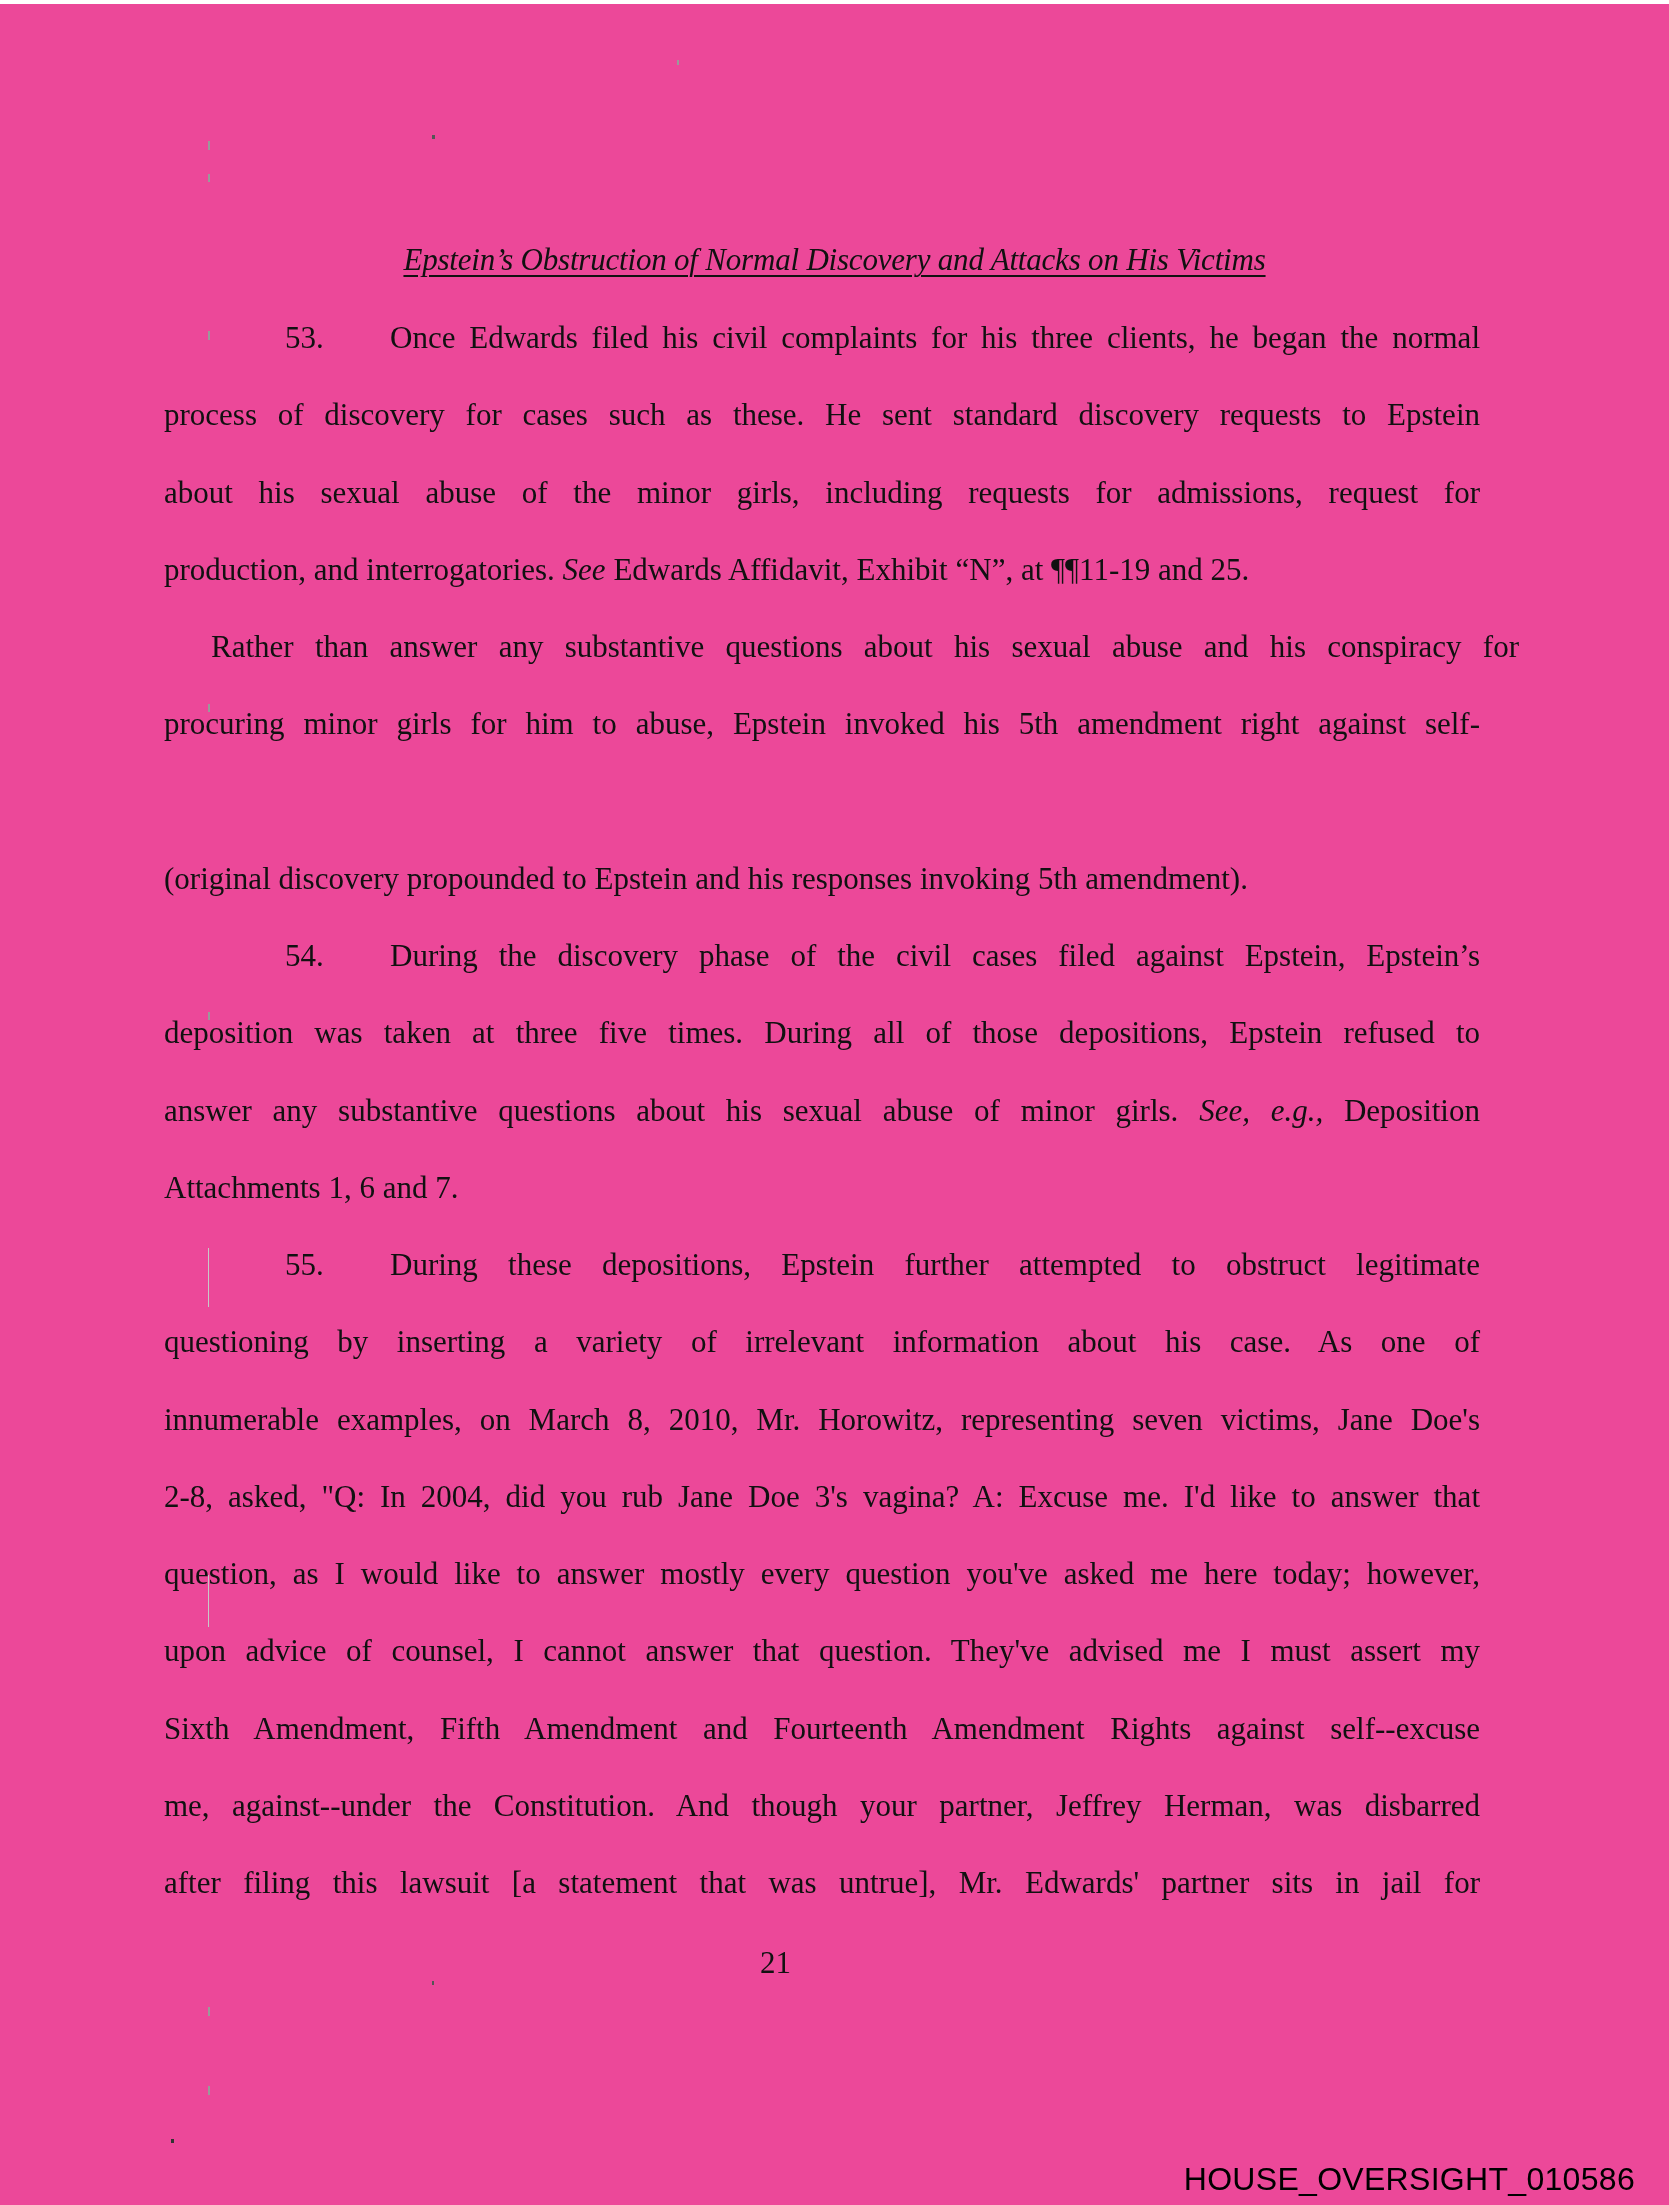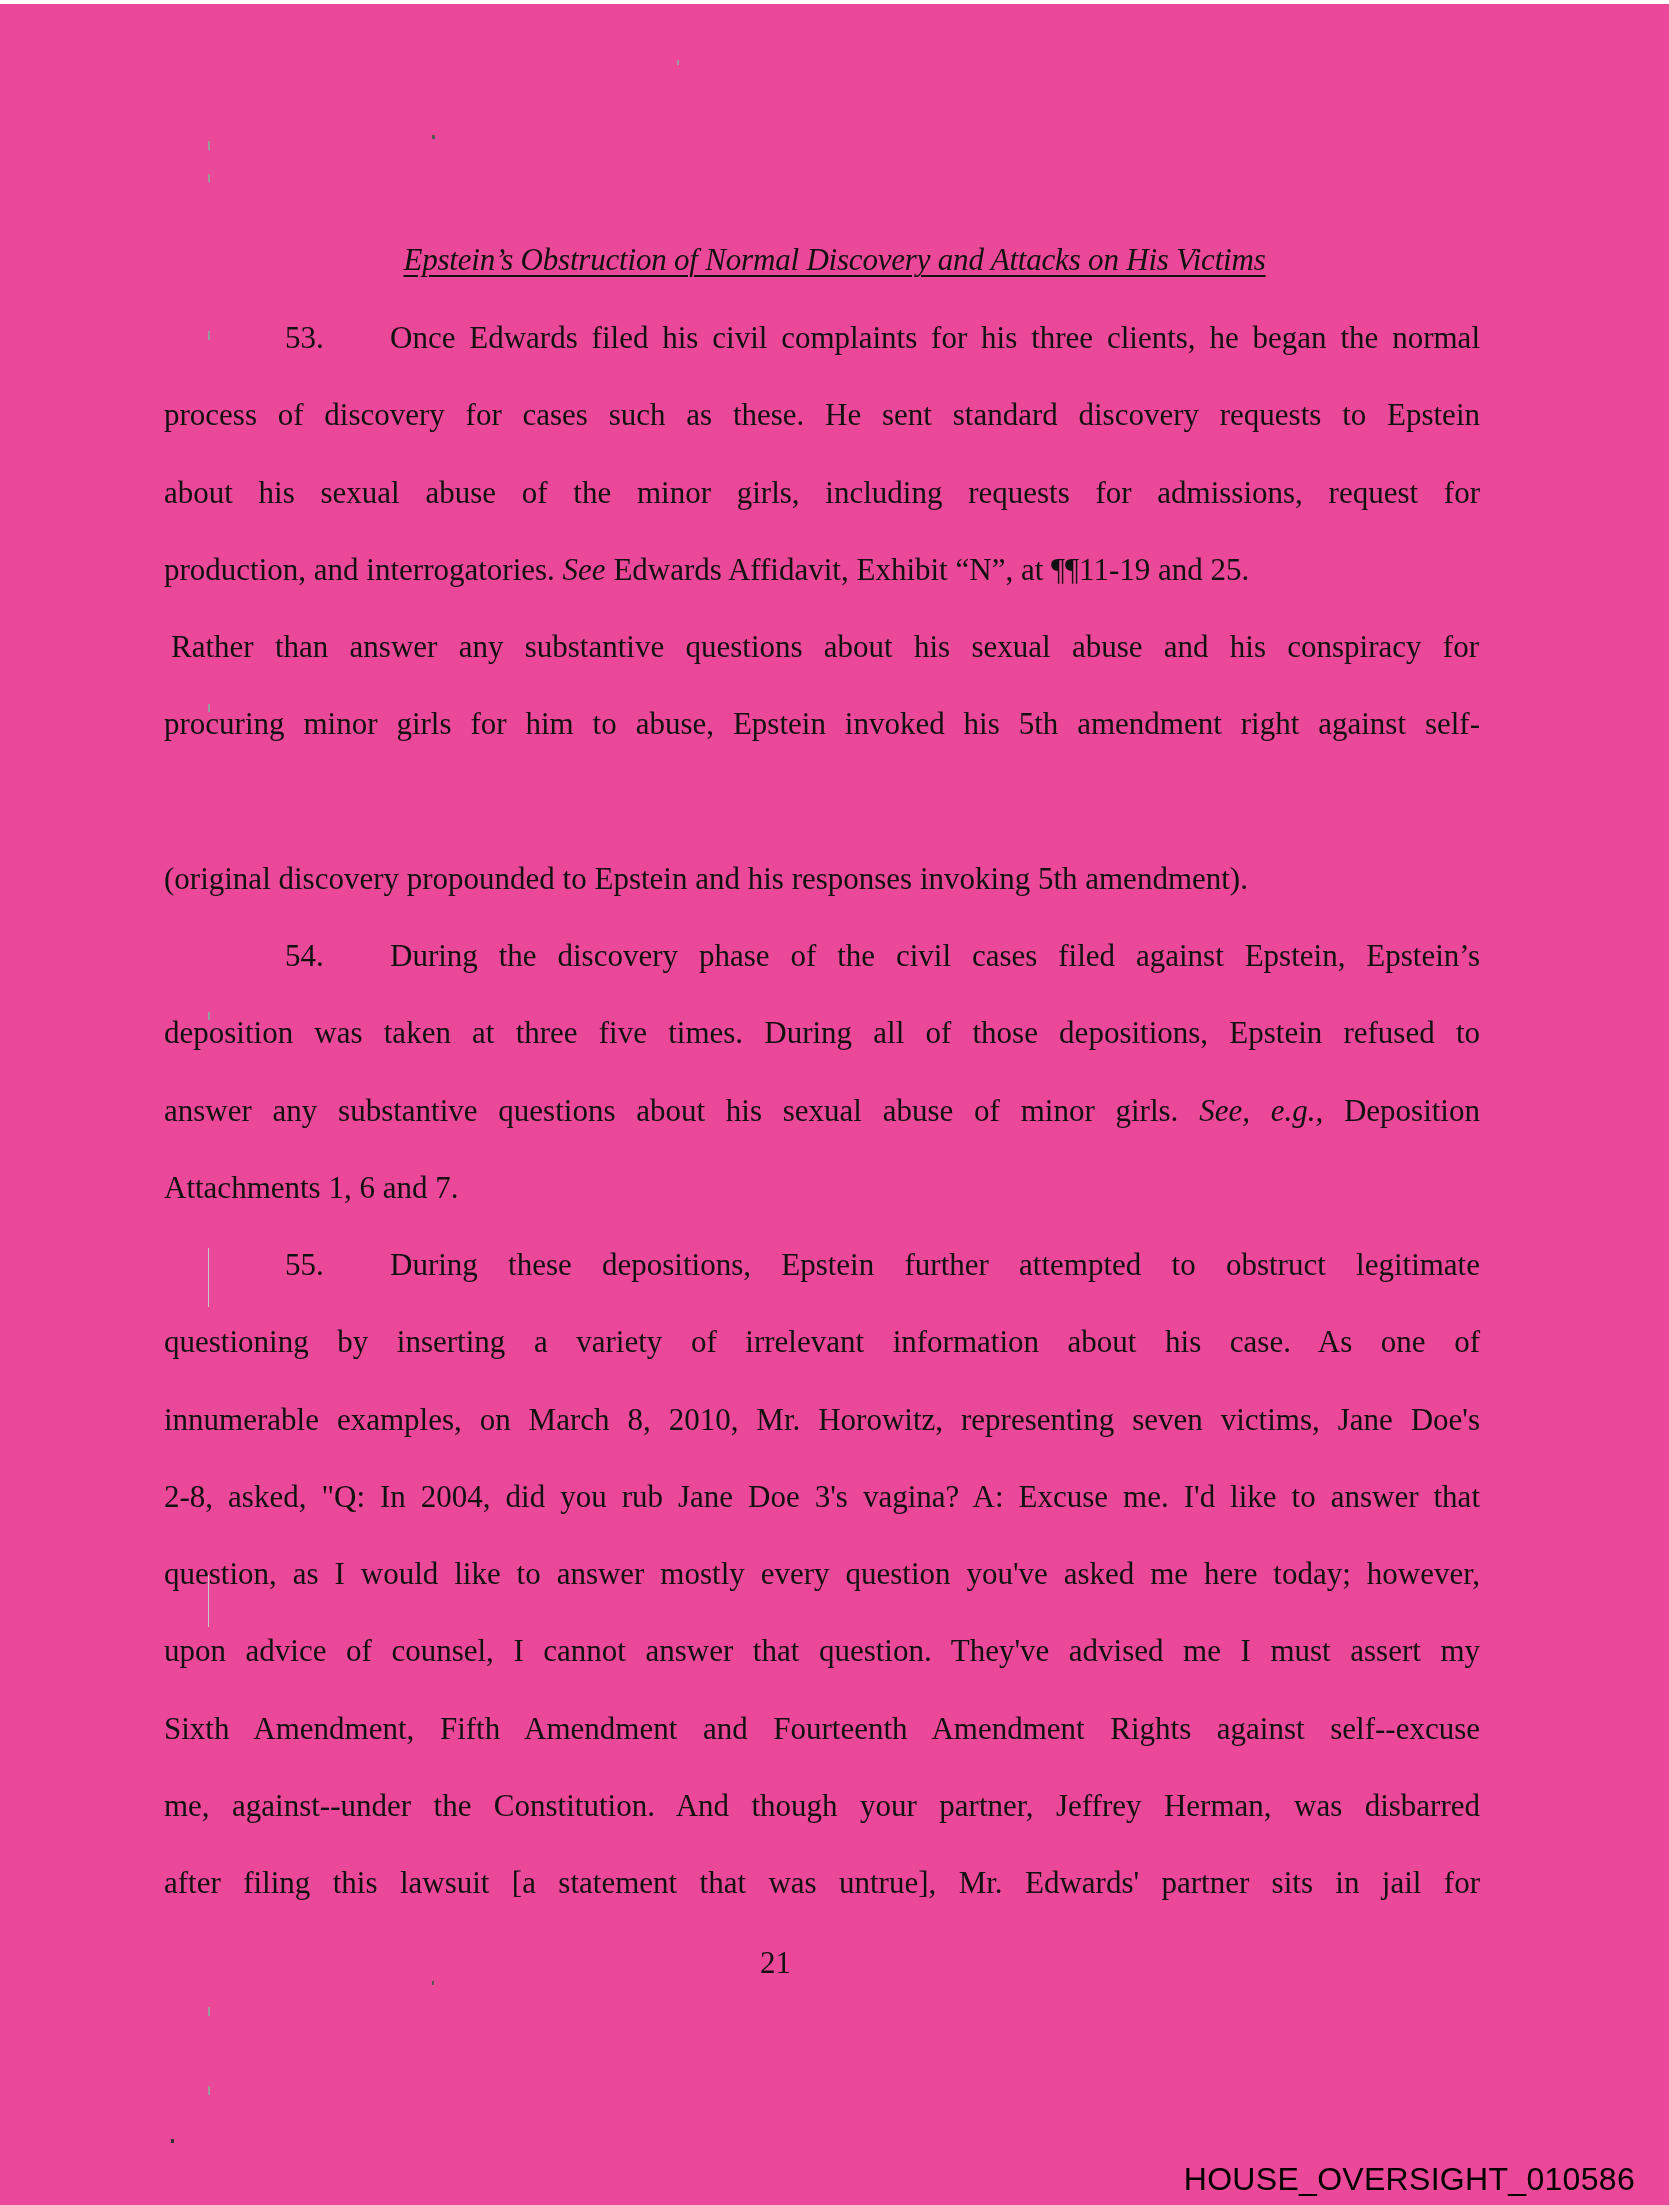--- a/index.html
+++ b/index.html
@@ -94,21 +94,21 @@
 
 <div class="page">
 
   <div class="heading">Epstein’s Obstruction of Normal Discovery and Attacks on His Victims</div>
 
   <div class="line indent-num" style="top:314px;"><span class="para-num">53.</span><span>Once Edwards filed his civil complaints for his three clients, he began the normal</span></div>
   <div class="line" style="top:391px;">process of discovery for cases such as these.  He sent standard discovery requests to Epstein</div>
   <div class="line" style="top:469px;">about his sexual abuse of the minor girls, including requests for admissions, request for</div>
   <div class="line last" style="top:546px;"><span>production, and interrogatories. </span><span class="it">See</span><span> Edwards Affidavit, Exhibit “N”, at ¶¶11-19 and 25.</span></div>
 
-  <div class="line rather" style="top:623px;">Rather than answer any substantive questions about his sexual abuse and his conspiracy for</div>
+  <div class="line rather" style="top:623px;margin-left:40px;">Rather than answer any substantive questions about his sexual abuse and his conspiracy for</div>
   <div class="line" style="top:700px;">procuring minor girls for him to abuse, Epstein invoked his 5th amendment right against self-</div>
   <div class="line last" style="top:855px;">(original discovery propounded to Epstein and his responses invoking 5th amendment).</div>
 
   <div class="line indent-num" style="top:932px;"><span class="para-num">54.</span><span>During the discovery phase of the civil cases filed against Epstein, Epstein’s</span></div>
   <div class="line" style="top:1009px;">deposition was taken at three five times.  During all of those depositions, Epstein refused to</div>
   <div class="line" style="top:1087px;"><span>answer any substantive questions about his sexual abuse of minor girls. </span><span class="it">See, e.g.,</span><span> Deposition</span></div>
   <div class="line last" style="top:1164px;">Attachments 1, 6 and 7.</div>
 
   <div class="line indent-num" style="top:1241px;"><span class="para-num">55.</span><span>During these depositions, Epstein further attempted to obstruct legitimate</span></div>
   <div class="line" style="top:1318px;">questioning by inserting a variety of irrelevant information about his case.  As one of</div>

